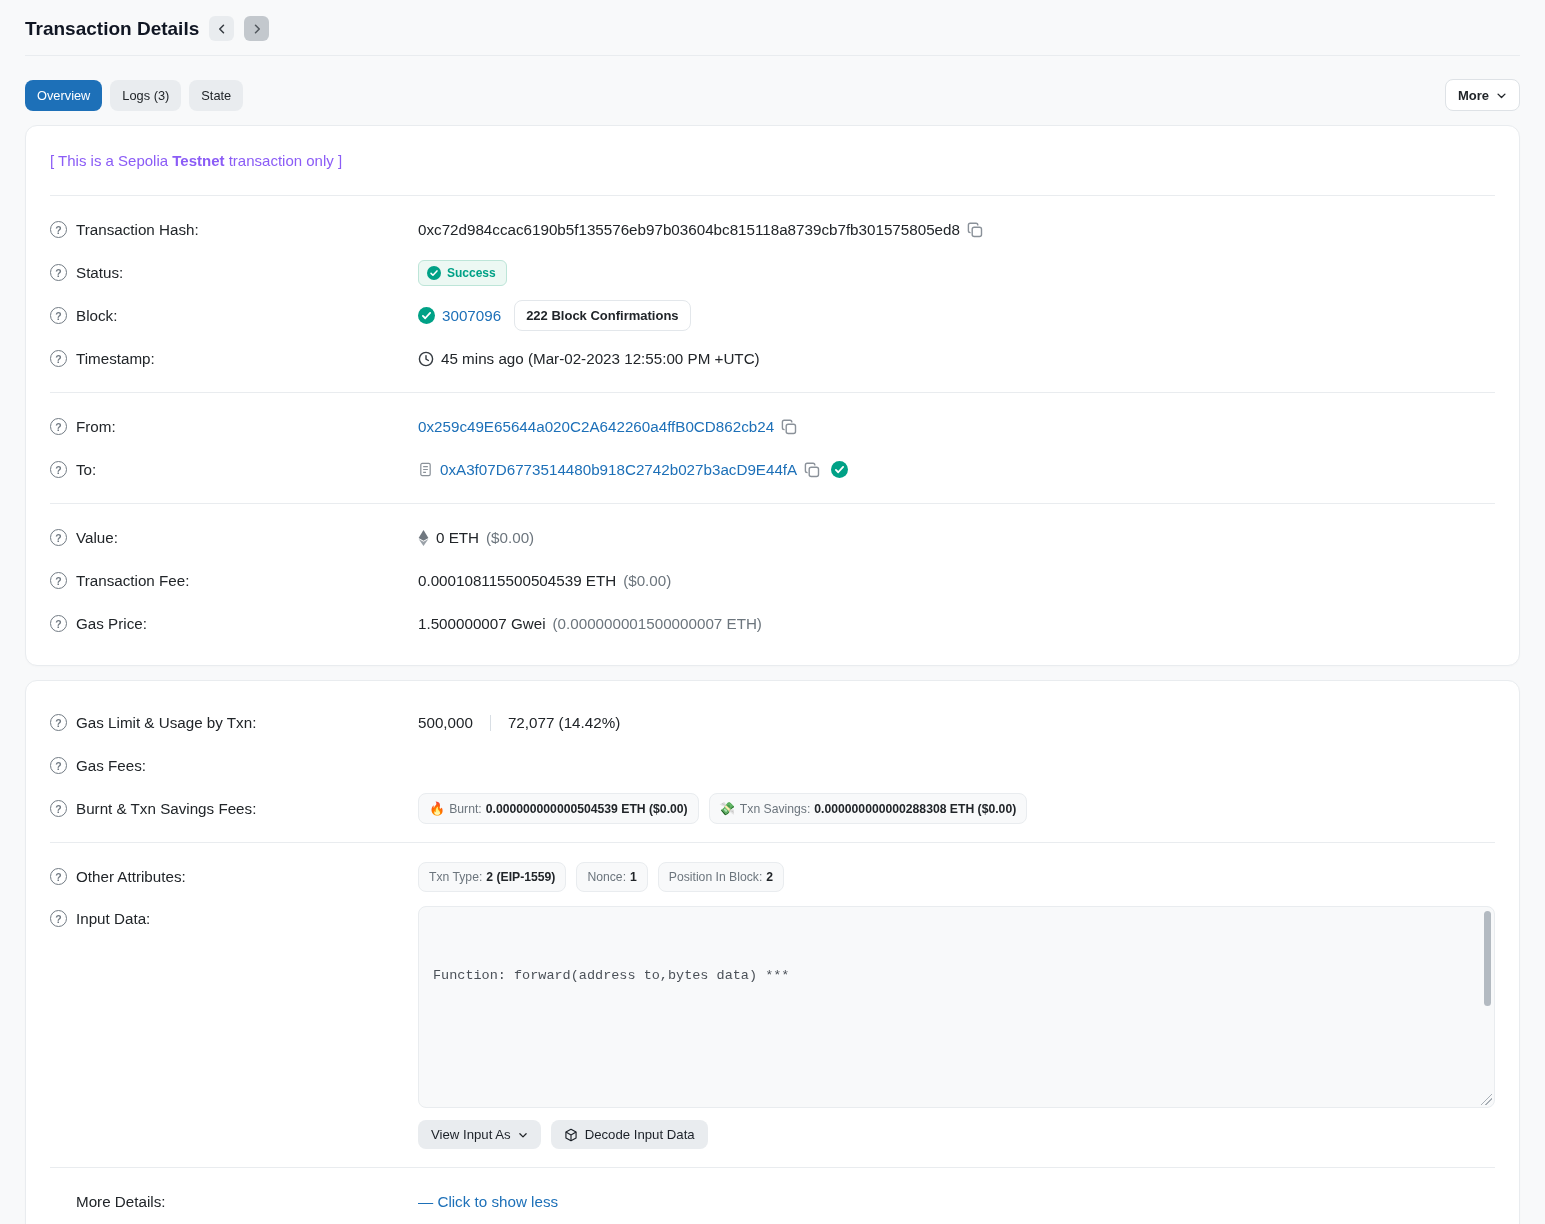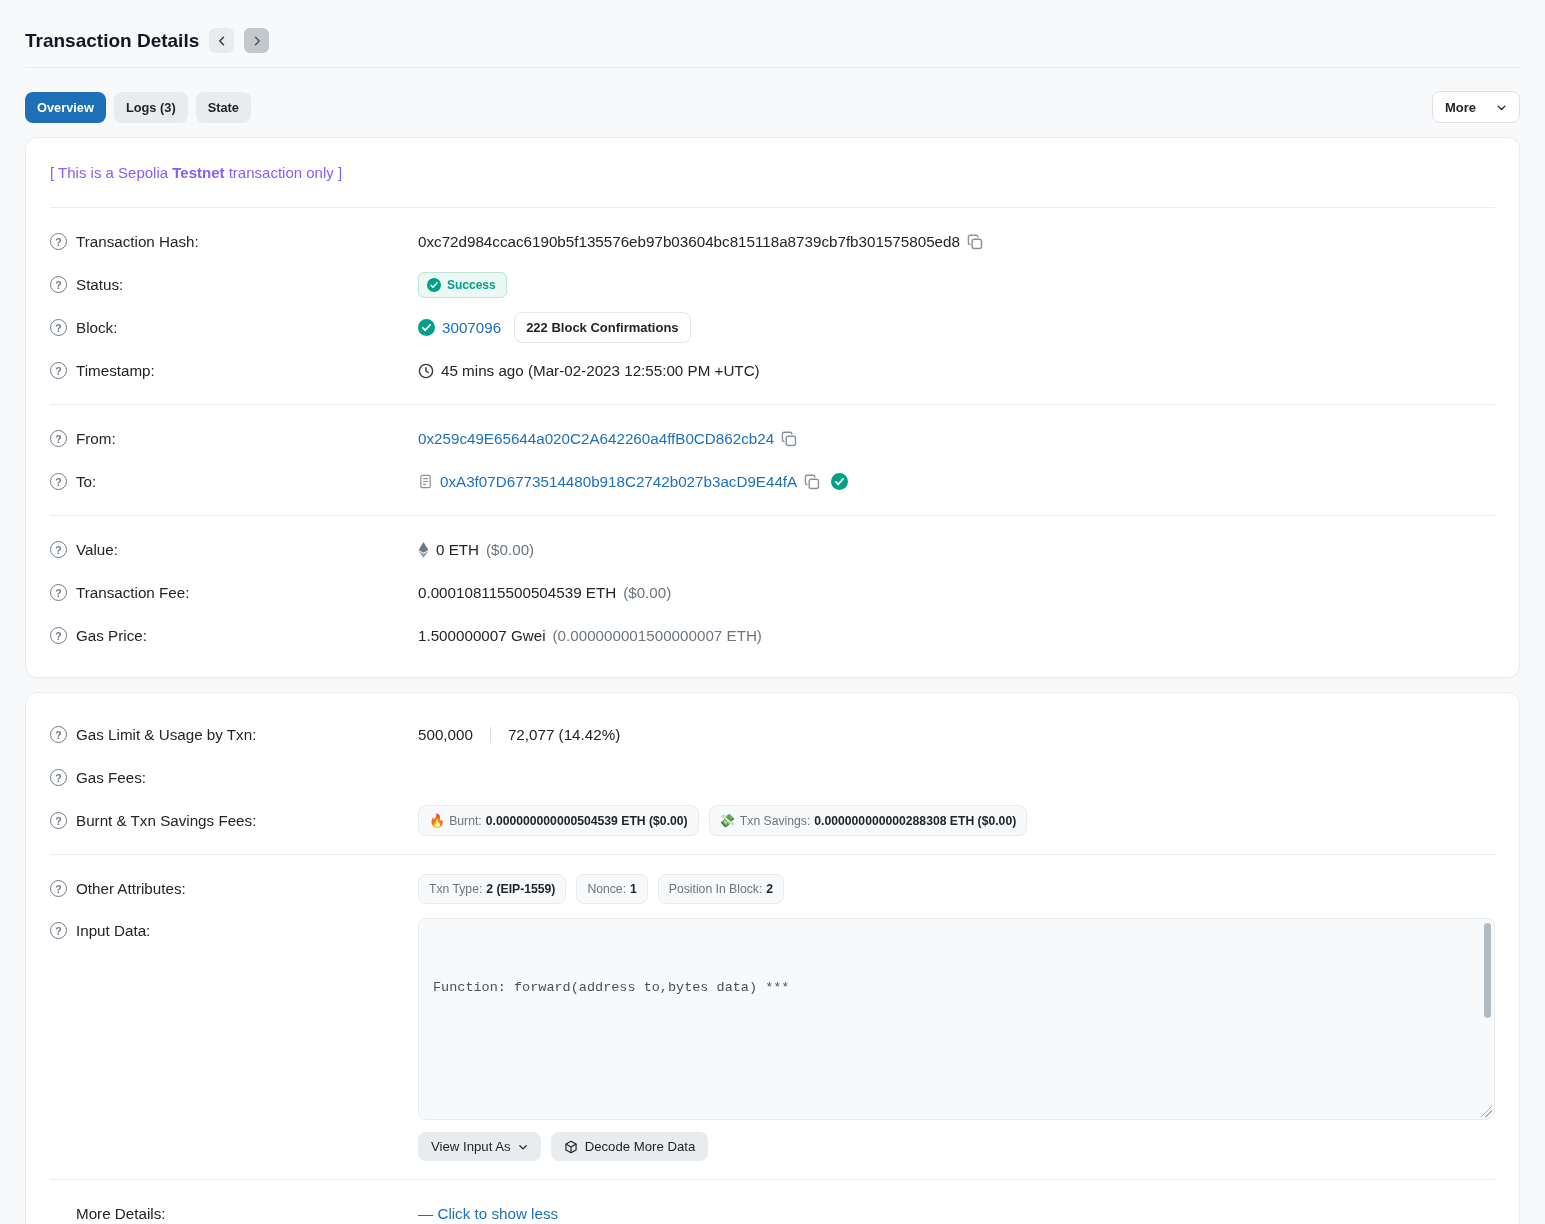--- a/index.html
+++ b/index.html
@@ -1,31 +1,31 @@
 <!DOCTYPE html>
 <html><head>
 <meta charset="utf-8">
 <style>
   * { margin:0; padding:0; box-sizing:border-box; }
   html,body { background:#f8f9fa; font-family:"Liberation Sans", sans-serif; color:#212529; }
   .page { width:1545px; min-height:1224px; padding:0 25px 16px 25px; }
 
   
-  .page-header { display:flex; align-items:center; gap:10px; padding:28px 0 14px 0; }
+  .page-header { display:flex; align-items:center; gap:10px; padding:16px 0 14px 0; }
   .page-title { font-size:19px; font-weight:700; color:#101623; }
   .nav-btn { width:25px; height:25px; border:none; border-radius:6px; display:inline-flex; align-items:center; justify-content:center; cursor:pointer; }
   .nav-btn.prev { background:#e9ecef; }
   .nav-btn.next { background:#c3c8cd; }
   .page-divider { border:none; border-top:1px solid #e9ecef; }
 
   
   .tab-row { display:flex; align-items:center; gap:8px; padding:23px 0 14px 0; }
-  .tab { border:none; border-radius:8px; height:31px; padding:0 12px; font-size:12.8px; font-weight:700; font-family:inherit; cursor:pointer; background:#e9ecef; color:#212529; }
+  .tab { border:none; border-radius:8px; height:31px; padding:0 12px; font-size:12.8px; font-weight:400; font-family:inherit; cursor:pointer; background:#e9ecef; color:#212529; }
   .tab.active { background:#1d70b8; color:#fff; }
-  .more-btn { margin-left:auto; height:32px; padding:0 12px; background:#fff; border:1px solid #dee2e6; border-radius:8px; font-size:13px; font-weight:600; font-family:inherit; color:#212529; display:inline-flex; align-items:center; gap:20px; cursor:pointer; }
+  .more-btn { margin-left:auto; height:32px; padding:0 12px; background:#fff; border:1px solid #dee2e6; border-radius:8px; font-size:13px; font-weight:600; font-family:inherit; color:#212529; display:inline-flex; align-items:center; gap:7px; cursor:pointer; }
 
   
   .card { background:#fff; border:1px solid #e9ecef; border-radius:12px; padding:20px 24px; box-shadow:0 1px 2px rgba(0,0,0,.02); }
   .card + .card { margin-top:14px; }
   .inner-divider { border:none; border-top:1px solid #e9ecef; margin:12px 0; }
 
   .warning { font-size:15px; color:#8b5cf6; padding:6px 0 14px 0; }
   .warning b { font-weight:700; }
 
   .row { display:flex; align-items:center; min-height:43px; font-size:15.2px; }
@@ -353,21 +353,21 @@
                 </svg>
               </span>
           </button>
           <button class="btn">
             <span>
                 <svg width="14" height="14" viewBox="0 0 16 16" fill="none" stroke="#1c2128" stroke-width="1.3" stroke-linejoin="round">
                   <path d="M8 1.5l5.8 3.2v6.6L8 14.5l-5.8-3.2V4.7z"></path>
                   <path d="M2.2 4.7L8 8l5.8-3.3M8 8v6.5"></path>
                 </svg>
               </span>
-            <span>Decode More Data</span>
+            <span>Decode Input Data</span>
           </button>
         </div>
       </div>
     </div>
 
     <hr class="inner-divider" style="margin-top:18px">
 
     <div class="row">
       <div class="row-label">
           <span style="width:17px;flex-shrink:0"></span>

